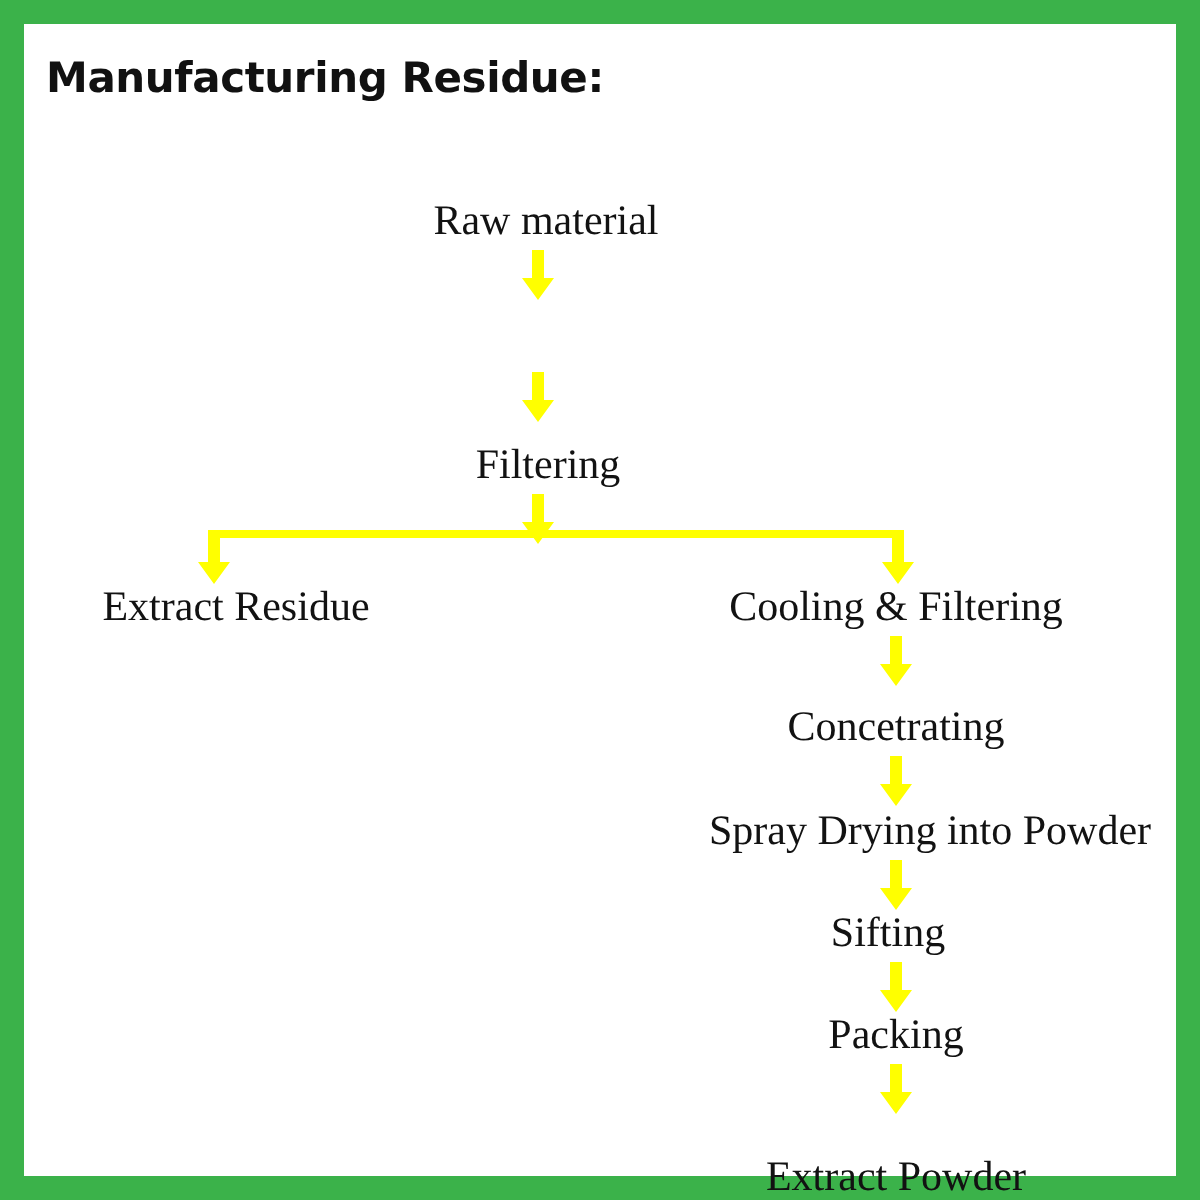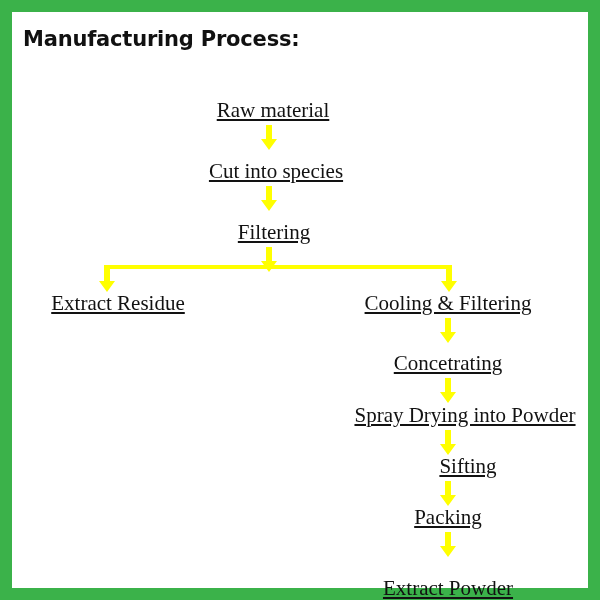--- a/index.html
+++ b/index.html
@@ -47,21 +47,20 @@
 
   
   .node {
     position: absolute;
     font-family: "Liberation Serif", serif;
     font-size: 21px;
     color: #121212;
     white-space: nowrap;
     transform: translateX(-50%);
     line-height: 1;
-    text-decoration: underline;
   }
 
   
   .arrow {
     position: absolute;
     transform: translateX(-50%);
     display: block;
   }
   .arrow svg { display: block; }
 
@@ -71,31 +70,30 @@
     background: #FFFF00;
     height: 4px;
   }
 </style>
 </head>
 <body>
 
 <div id="frame">
   <div id="canvas">
 
-    <div id="title">Manufacturing Process:</div>
+    <div id="title">Manufacturing Residue:</div>
 
     <div class="node" style="left:261px; top:88px;">Raw material</div>
 
     <div class="arrow" style="left:257px; top:113px;">
       <svg width="18" height="26" viewBox="0 0 18 26" aria-hidden="true">
         <polygon points="6,0 12,0 12,14 17,14 9,25 1,14 6,14" fill="#FFFF00"></polygon>
       </svg>
     </div>
 
-    <div class="node" style="left:264px; top:149px;">Cut into species</div>
 
     <div class="arrow" style="left:257px; top:174px;">
       <svg width="18" height="26" viewBox="0 0 18 26" aria-hidden="true">
         <polygon points="6,0 12,0 12,14 17,14 9,25 1,14 6,14" fill="#FFFF00"></polygon>
       </svg>
     </div>
 
     <div class="node" style="left:262px; top:210px;">Filtering</div>
 
     <div class="arrow" style="left:257px; top:235px;">
@@ -137,21 +135,21 @@
     </div>
 
     <div class="node" style="left:436px; top:393px;margin-left:17px;">Spray Drying into Powder</div>
 
     <div class="arrow" style="left:436px; top:418px;">
       <svg width="18" height="26" viewBox="0 0 18 26" aria-hidden="true">
         <polygon points="6,0 12,0 12,14 17,14 9,25 1,14 6,14" fill="#FFFF00"></polygon>
       </svg>
     </div>
 
-    <div class="node" style="left:456px; top:444px;">Sifting</div>
+    <div class="node" style="left:432px; top:444px;">Sifting</div>
 
     <div class="arrow" style="left:436px; top:469px;">
       <svg width="18" height="26" viewBox="0 0 18 26" aria-hidden="true">
         <polygon points="6,0 12,0 12,14 17,14 9,25 1,14 6,14" fill="#FFFF00"></polygon>
       </svg>
     </div>
 
     <div class="node" style="left:436px; top:495px;">Packing</div>
 
     <div class="arrow" style="left:436px; top:520px;">

